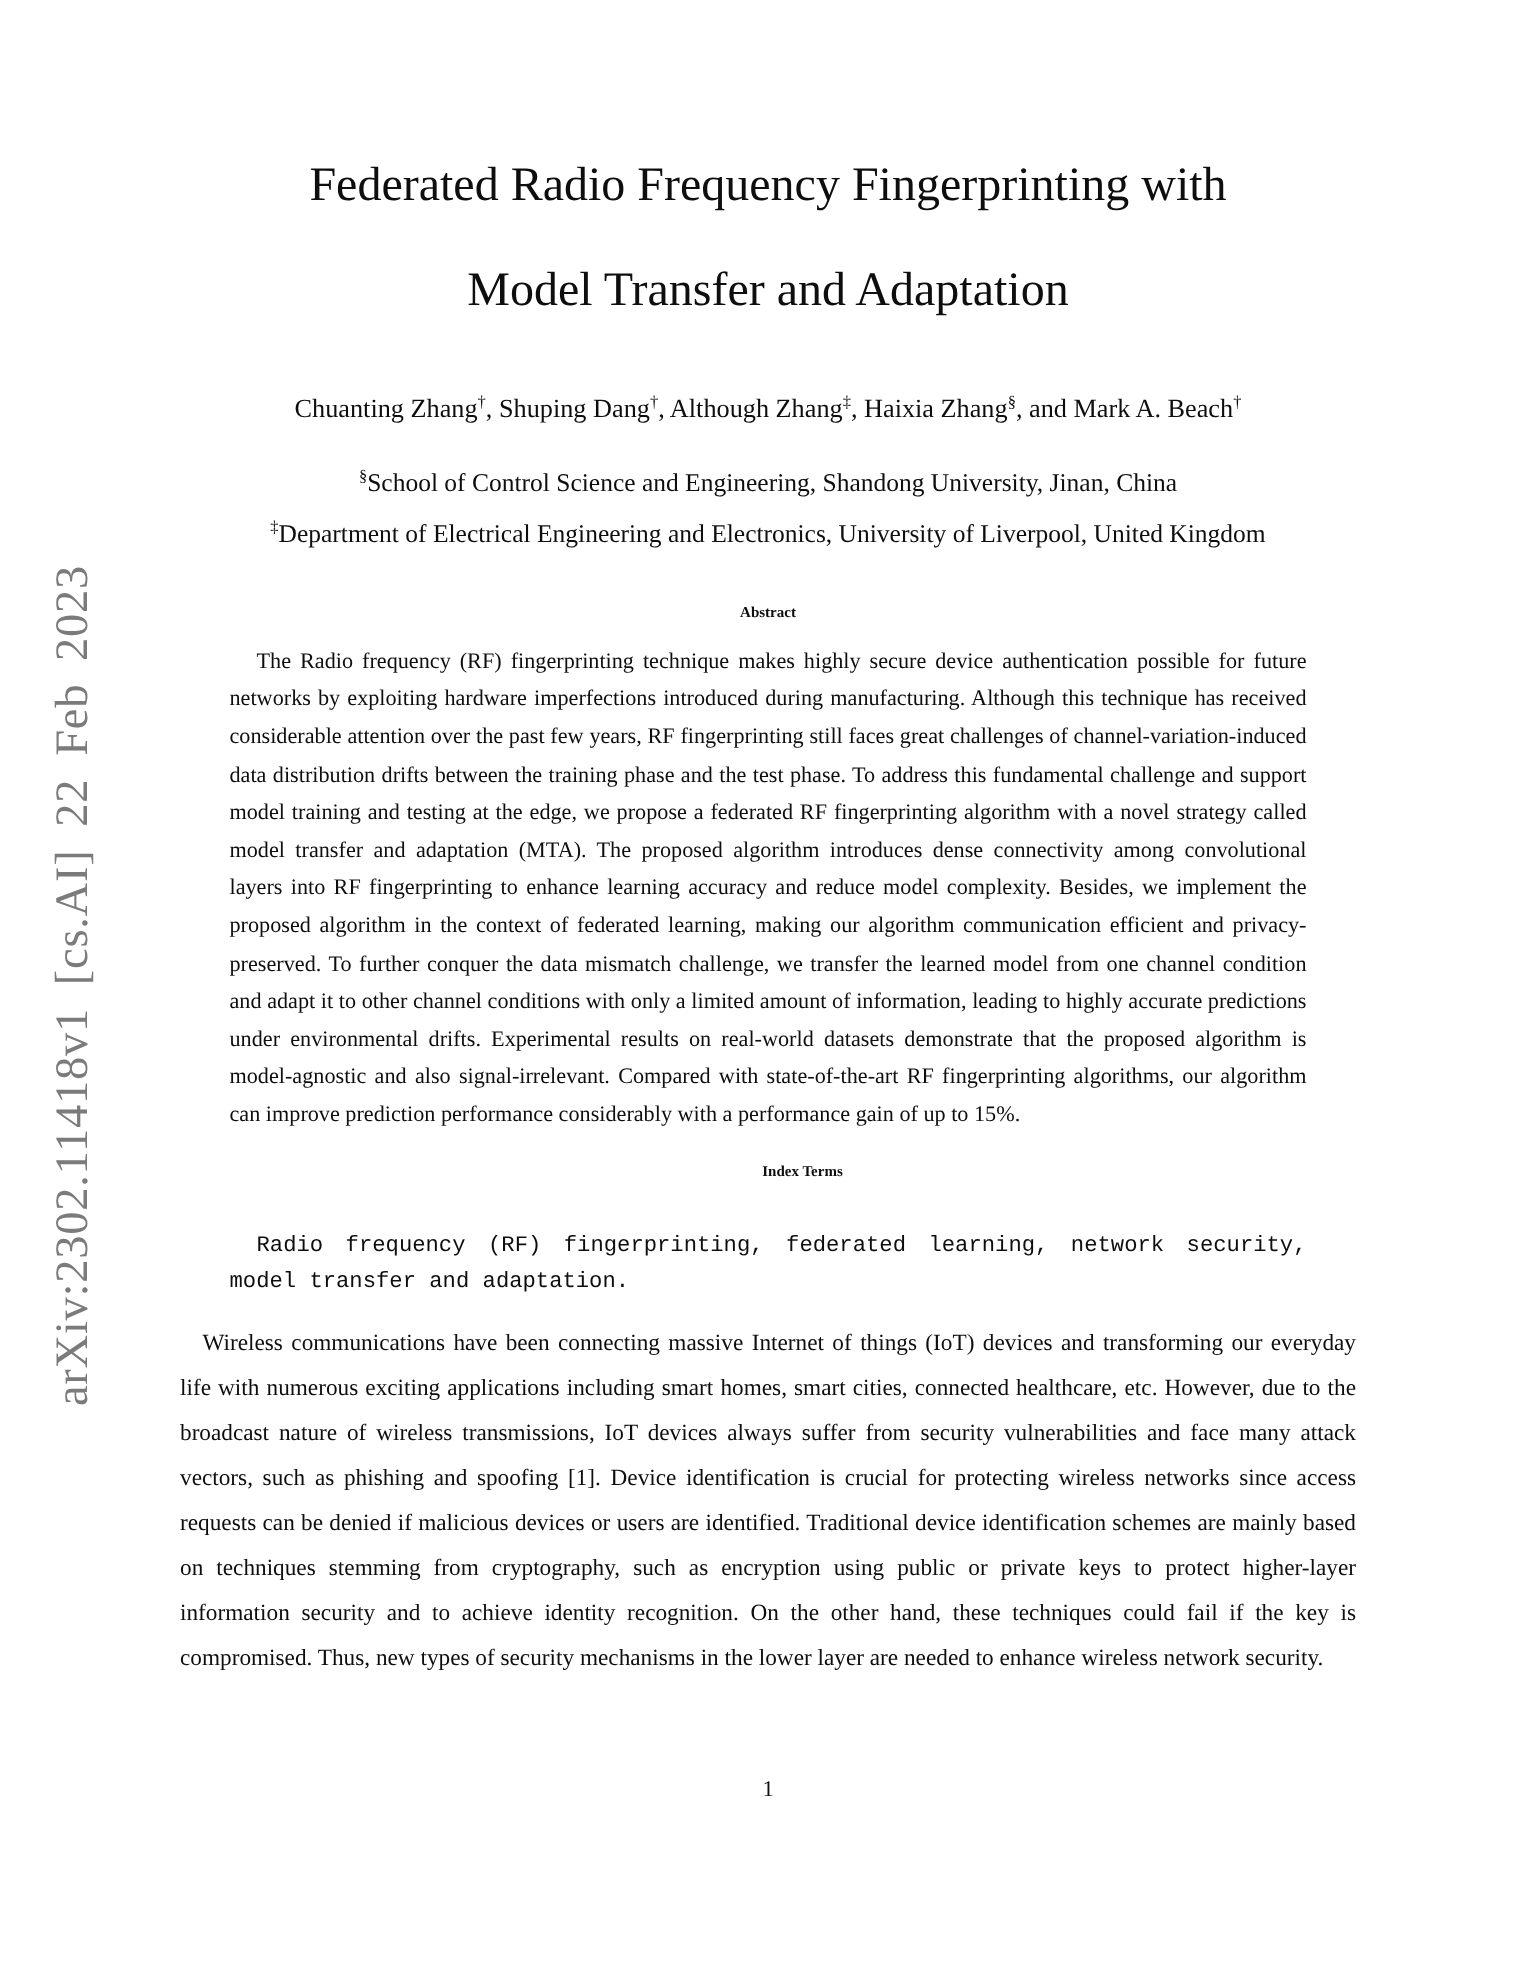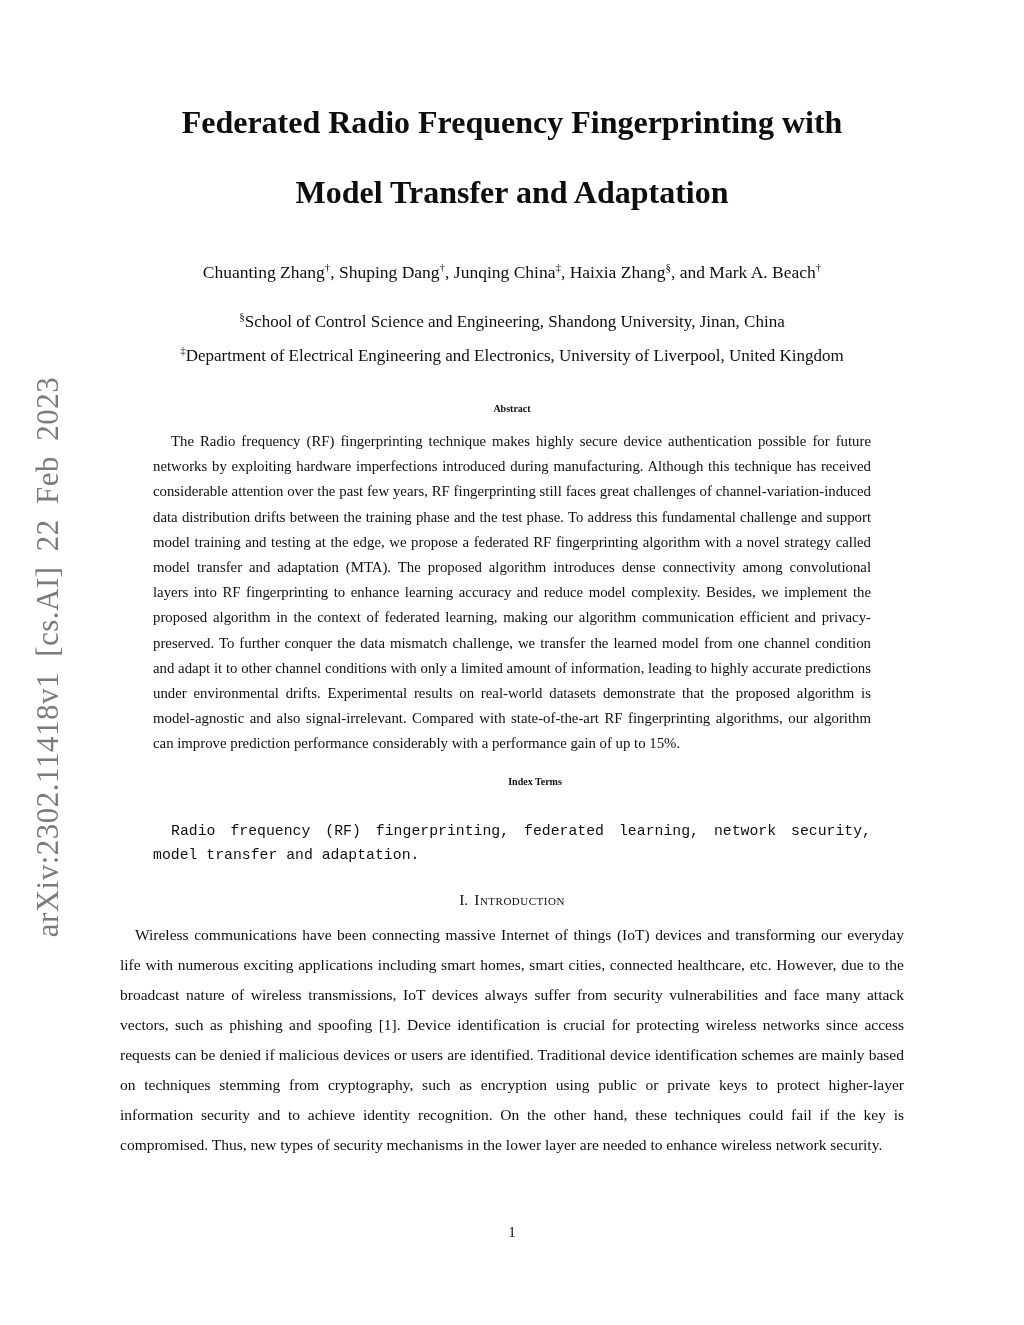--- a/index.html
+++ b/index.html
@@ -30,21 +30,21 @@
     color: var(--watermark, #7b7b7b);
     word-spacing: 7px;
     letter-spacing: 0.5px;
   }
   .title {
     margin: 87px auto 0 auto;
     width: 860px;
     text-align: center;
     font-size: 32px;
     line-height: 70px;
-    font-weight: 700;
+    font-weight: 400;
   }
   .authors {
     margin-top: 32px;
     text-align: center;
     font-size: 17.5px;
     line-height: 26px;
   }
   .authors sup, .affil sup {
     font-size: 11px;
     line-height: 0;
@@ -104,32 +104,31 @@
 </head>
 <body>
 
 <div class="page">
 
   <div class="watermark">arXiv:2302.11418v1 [cs.AI] 22 Feb 2023</div>
 
   <h1 class="title"><span>Federated Radio Frequency Fingerprinting with</span><br>
     <span>Model Transfer and Adaptation</span></h1>
 
-  <div class="authors"><span>Chuanting Zhang</span><sup>†</sup><span>, </span><span>Shuping Dang</span><sup>†</sup><span>, </span><span>Junqing China</span><sup>‡</sup><span>, </span><span>Haixia Zhang</span><sup>§</sup><span>, and </span><span>Mark A. Beach</span><sup>†</sup></div>
+  <div class="authors"><span>Chuanting Zhang</span><sup>†</sup><span>, </span><span>Shuping Dang</span><sup>†</sup><span>, </span><span>Although Zhang</span><sup>‡</sup><span>, </span><span>Haixia Zhang</span><sup>§</sup><span>, and </span><span>Mark A. Beach</span><sup>†</sup></div>
 
   <div class="affiliations">
     <div class="affil"><sup>§</sup><span>School of Control Science and Engineering, Shandong University, Jinan, China</span></div>
     <div class="affil"><sup>‡</sup><span>Department of Electrical Engineering and Electronics, University of Liverpool, United Kingdom</span></div>
   </div>
 
   <div class="abstract-heading">Abstract</div>
   <p class="abstract-body">The Radio frequency (RF) fingerprinting technique makes highly secure device authentication possible for future networks by exploiting hardware imperfections introduced during manufacturing. Although this technique has received considerable attention over the past few years, RF fingerprinting still faces great challenges of channel-variation-induced data distribution drifts between the training phase and the test phase. To address this fundamental challenge and support model training and testing at the edge, we propose a federated RF fingerprinting algorithm with a novel strategy called model transfer and adaptation (MTA). The proposed algorithm introduces dense connectivity among convolutional layers into RF fingerprinting to enhance learning accuracy and reduce model complexity. Besides, we implement the proposed algorithm in the context of federated learning, making our algorithm communication efficient and privacy-preserved. To further conquer the data mismatch challenge, we transfer the learned model from one channel condition and adapt it to other channel conditions with only a limited amount of information, leading to highly accurate predictions under environmental drifts. Experimental results on real-world datasets demonstrate that the proposed algorithm is model-agnostic and also signal-irrelevant. Compared with state-of-the-art RF fingerprinting algorithms, our algorithm can improve prediction performance considerably with a performance gain of up to 15%.</p>
 
   <div class="index-heading">Index Terms</div>
   <p class="index-body">Radio frequency (RF) fingerprinting, federated learning, network security, model transfer and adaptation.</p>
 
-  <div class="section-heading"><span class="section-number">I.</span><span class="section-title">Introduction</span></div>
 
   <p class="intro-body">Wireless communications have been connecting massive Internet of things (IoT) devices and transforming our everyday life with numerous exciting applications including smart homes, smart cities, connected healthcare, etc. However, due to the broadcast nature of wireless transmissions, IoT devices always suffer from security vulnerabilities and face many attack vectors, such as phishing and spoofing [1]. Device identification is crucial for protecting wireless networks since access requests can be denied if malicious devices or users are identified. Traditional device identification schemes are mainly based on techniques stemming from cryptography, such as encryption using public or private keys to protect higher-layer information security and to achieve identity recognition. On the other hand, these techniques could fail if the key is compromised. Thus, new types of security mechanisms in the lower layer are needed to enhance wireless network security.</p>
 
   <div class="page-number">1</div>
 
 </div>
 
 </body></html>

